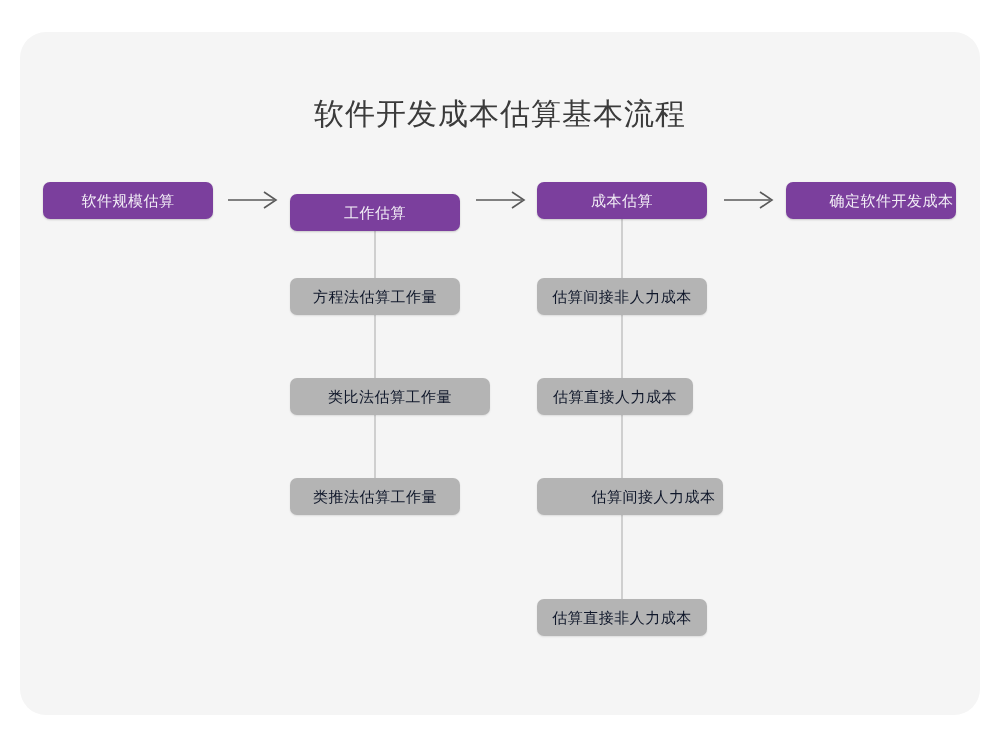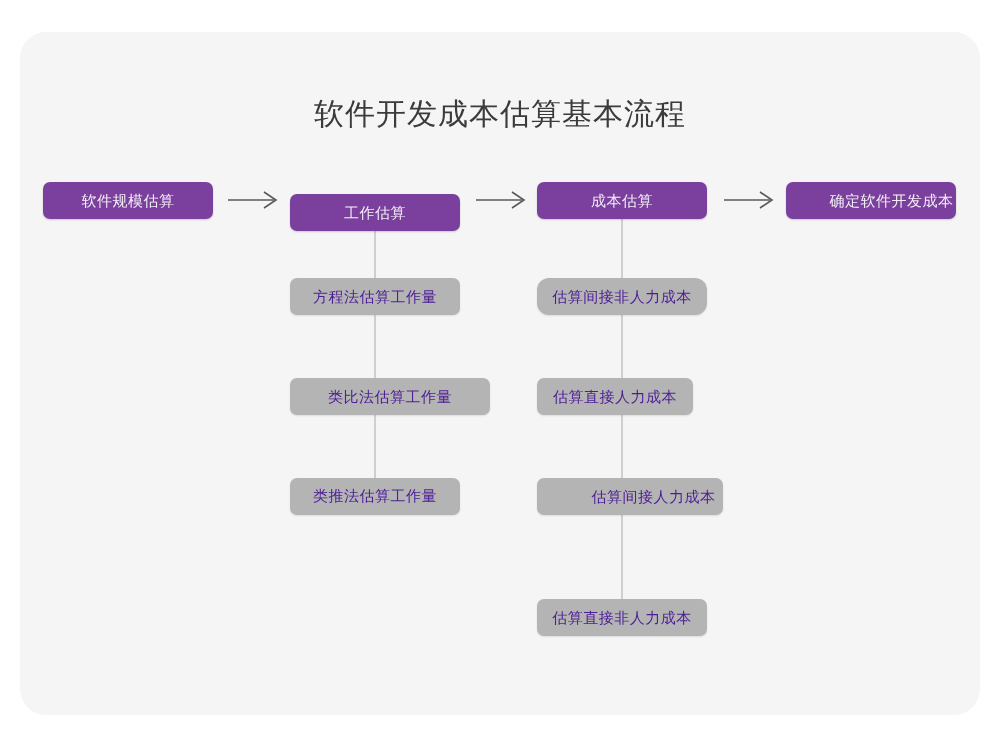--- a/index.html
+++ b/index.html
@@ -54,21 +54,21 @@
     letter-spacing: 0.5px;
     z-index: 3;
   }
   .node.primary {
     background: #7b3f9d;
     color: #f2eef6;
     box-shadow: 0 1px 2px rgba(0,0,0,0.18);
   }
   .node.secondary {
     background: #b4b4b4;
-    color: #4c1d95;
+    color: #0f172a;
     box-shadow: 0 1px 2px rgba(0,0,0,0.10);
   }
 
   
   .vline {
     position: absolute;
     width: 2px;
     background: #cfcfcf;
     z-index: 1;
   }
@@ -129,25 +129,25 @@
 </div>
 
 <div class="node secondary" style="left:290px; top:278px; width:170px; height:37px;">
   <span>方程法估算工作量</span>
 </div>
 
 <div class="node secondary" style="left:290px; top:378px; width:200px; height:37px;">
   <span>类比法估算工作量</span>
 </div>
 
-<div class="node secondary" style="left:290px; top:478px; width:170px; height:37px;font-family:Liberation Serif, serif;">
+<div class="node secondary" style="left:290px; top:478px; width:170px; height:37px;">
   <span>类推法估算工作量</span>
 </div>
 
-<div class="node secondary" style="left:537px; top:278px; width:170px; height:37px;border-radius:12px;">
+<div class="node secondary" style="left:537px; top:278px; width:170px; height:37px;">
   <span>估算间接非人力成本</span>
 </div>
 
 <div class="node secondary" style="left:537px; top:378px; width:156px; height:37px;">
   <span>估算直接人力成本</span>
 </div>
 
 <div class="node secondary" style="left:537px; top:478px; width:186px; height:37px;padding-left:47px;">
   <span>估算间接人力成本</span>
 </div>

